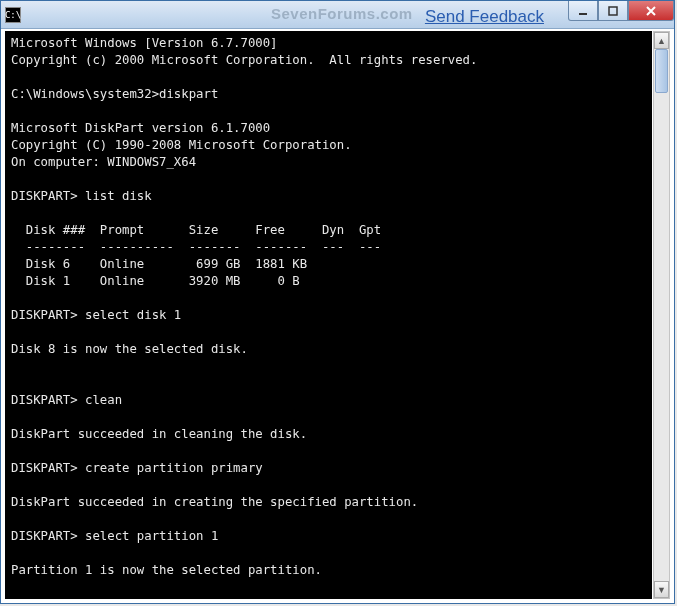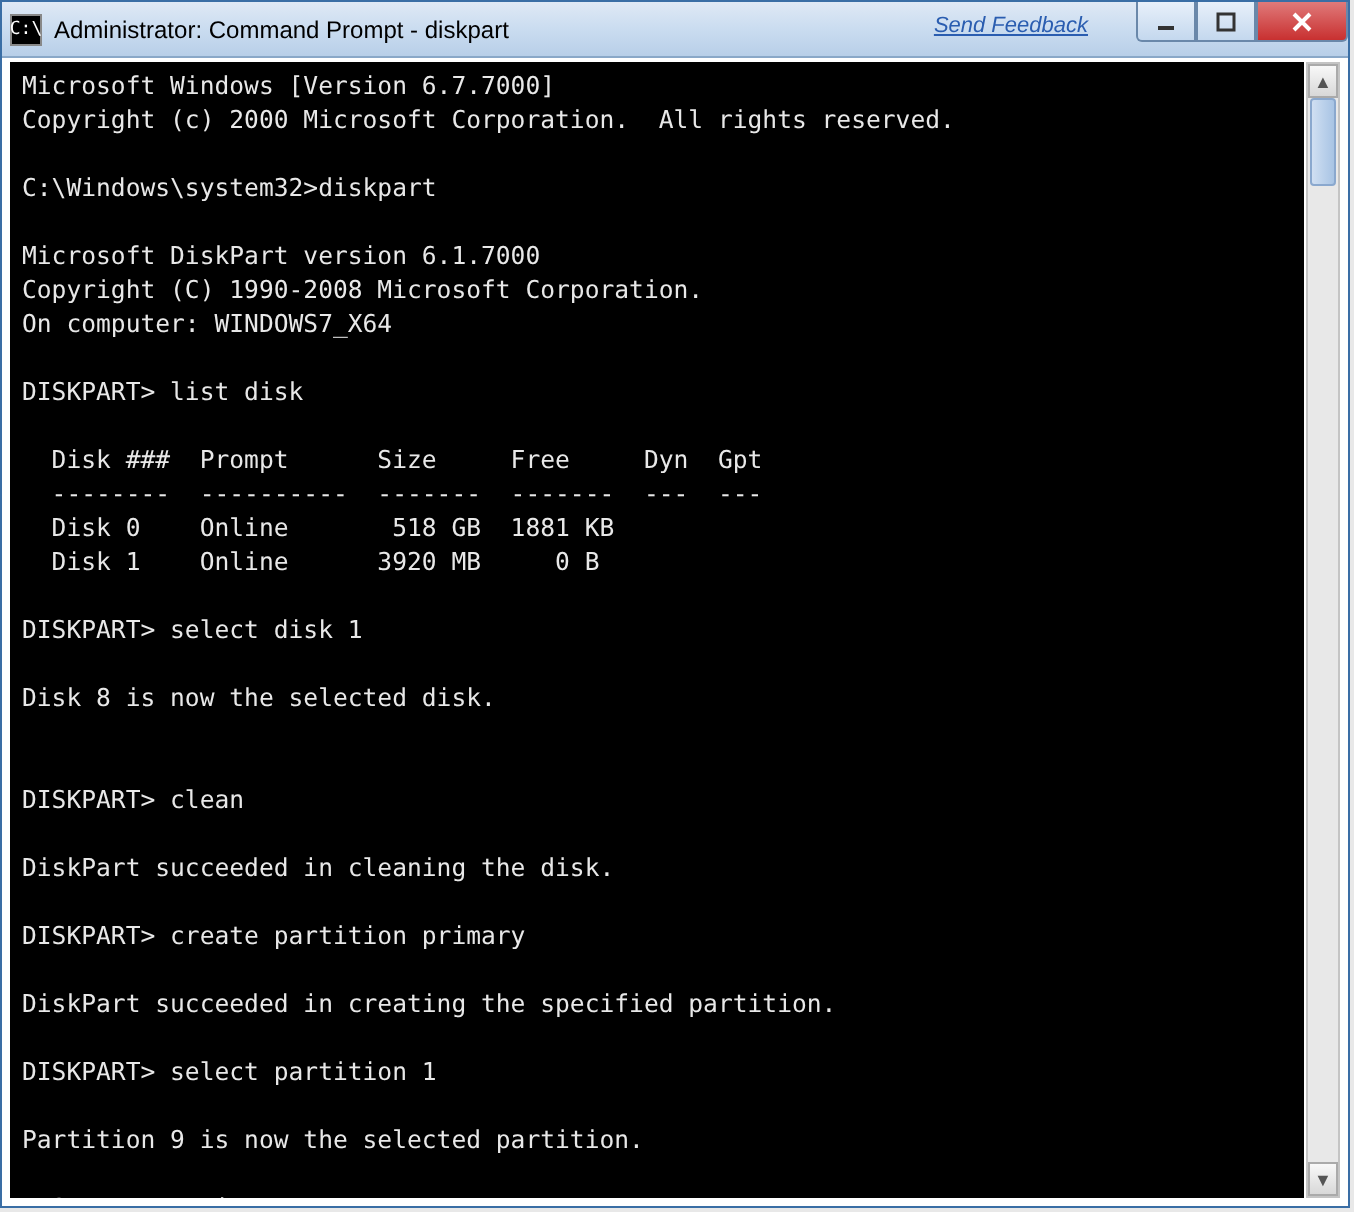--- a/index.html
+++ b/index.html
@@ -48,25 +48,24 @@
       font-size: 15px;
       font-weight: bold;
       color: rgba(120,140,160,0.55);
       font-family: Arial, sans-serif;
       letter-spacing: 0.5px;
     }
     .feedback {
       position: absolute;
       right: 130px;
       top: 6px;
-      font-size: 11px;
+      font-size: 17px;
       color: #2a5db0;
       text-decoration: underline;
       cursor: pointer;
-      font-style: italic;
     }
     .winbtns {
       position: absolute;
       right: 0; top: 0;
       display: flex;
       gap: 0;
     }
     .winbtn {
       width: 30px; height: 20px;
       border: 1px solid #6a88aa;
@@ -122,21 +121,21 @@
       border:1px solid #8aa8ce;
       border-radius:2px;
     }
   </style>
 </head>
 <body>
 
 <div class="window">
   <div class="titlebar">
     <div class="titlebar-icon">C:\</div>
-    <div class="titlebar-text">Administrator: Command Prompt - diskpart</div>
+    <div class="watermark">SevenForums.com</div>
     <a class="feedback">Send Feedback</a>
     <div class="winbtns">
       <div class="winbtn min">
         <svg width="10" height="10">
             <rect x="1" y="7" width="8" height="2" fill="#333"></rect>
           </svg>
       </div>
       <div class="winbtn">
         <svg width="10" height="10">
             <rect x="1" y="1" width="8" height="8" fill="none" stroke="#333" stroke-width="1.5"></rect>
@@ -157,39 +156,39 @@
 <span>C:\Windows\system32&gt;diskpart</span>
 
 <span>Microsoft DiskPart version 6.1.7000</span>
 <span>Copyright (C) 1990-2008 Microsoft Corporation.</span>
 <span>On computer: WINDOWS7_X64</span>
 
 <span>DISKPART&gt; list disk</span>
 
 <span>  Disk ###  Prompt      Size     Free     Dyn  Gpt</span>
 <span>  --------  ----------  -------  -------  ---  ---</span>
-<span>  Disk 0    Online       518 GB  1881 KB</span>
+<span>  Disk 6    Online       699 GB  1881 KB</span>
 <span>  Disk 1    Online      3920 MB     0 B</span>
 
 <span>DISKPART&gt; select disk 1</span>
 
 <span>Disk 8 is now the selected disk.</span>
 
 
 <span>DISKPART&gt; clean</span>
 
 <span>DiskPart succeeded in cleaning the disk.</span>
 
 <span>DISKPART&gt; create partition primary</span>
 
 <span>DiskPart succeeded in creating the specified partition.</span>
 
 <span>DISKPART&gt; select partition 1</span>
 
-<span>Partition 9 is now the selected partition.</span>
+<span>Partition 1 is now the selected partition.</span>
 
 <span>DISKPART&gt; active</span>
 
 
 
 
 
 
 
 

